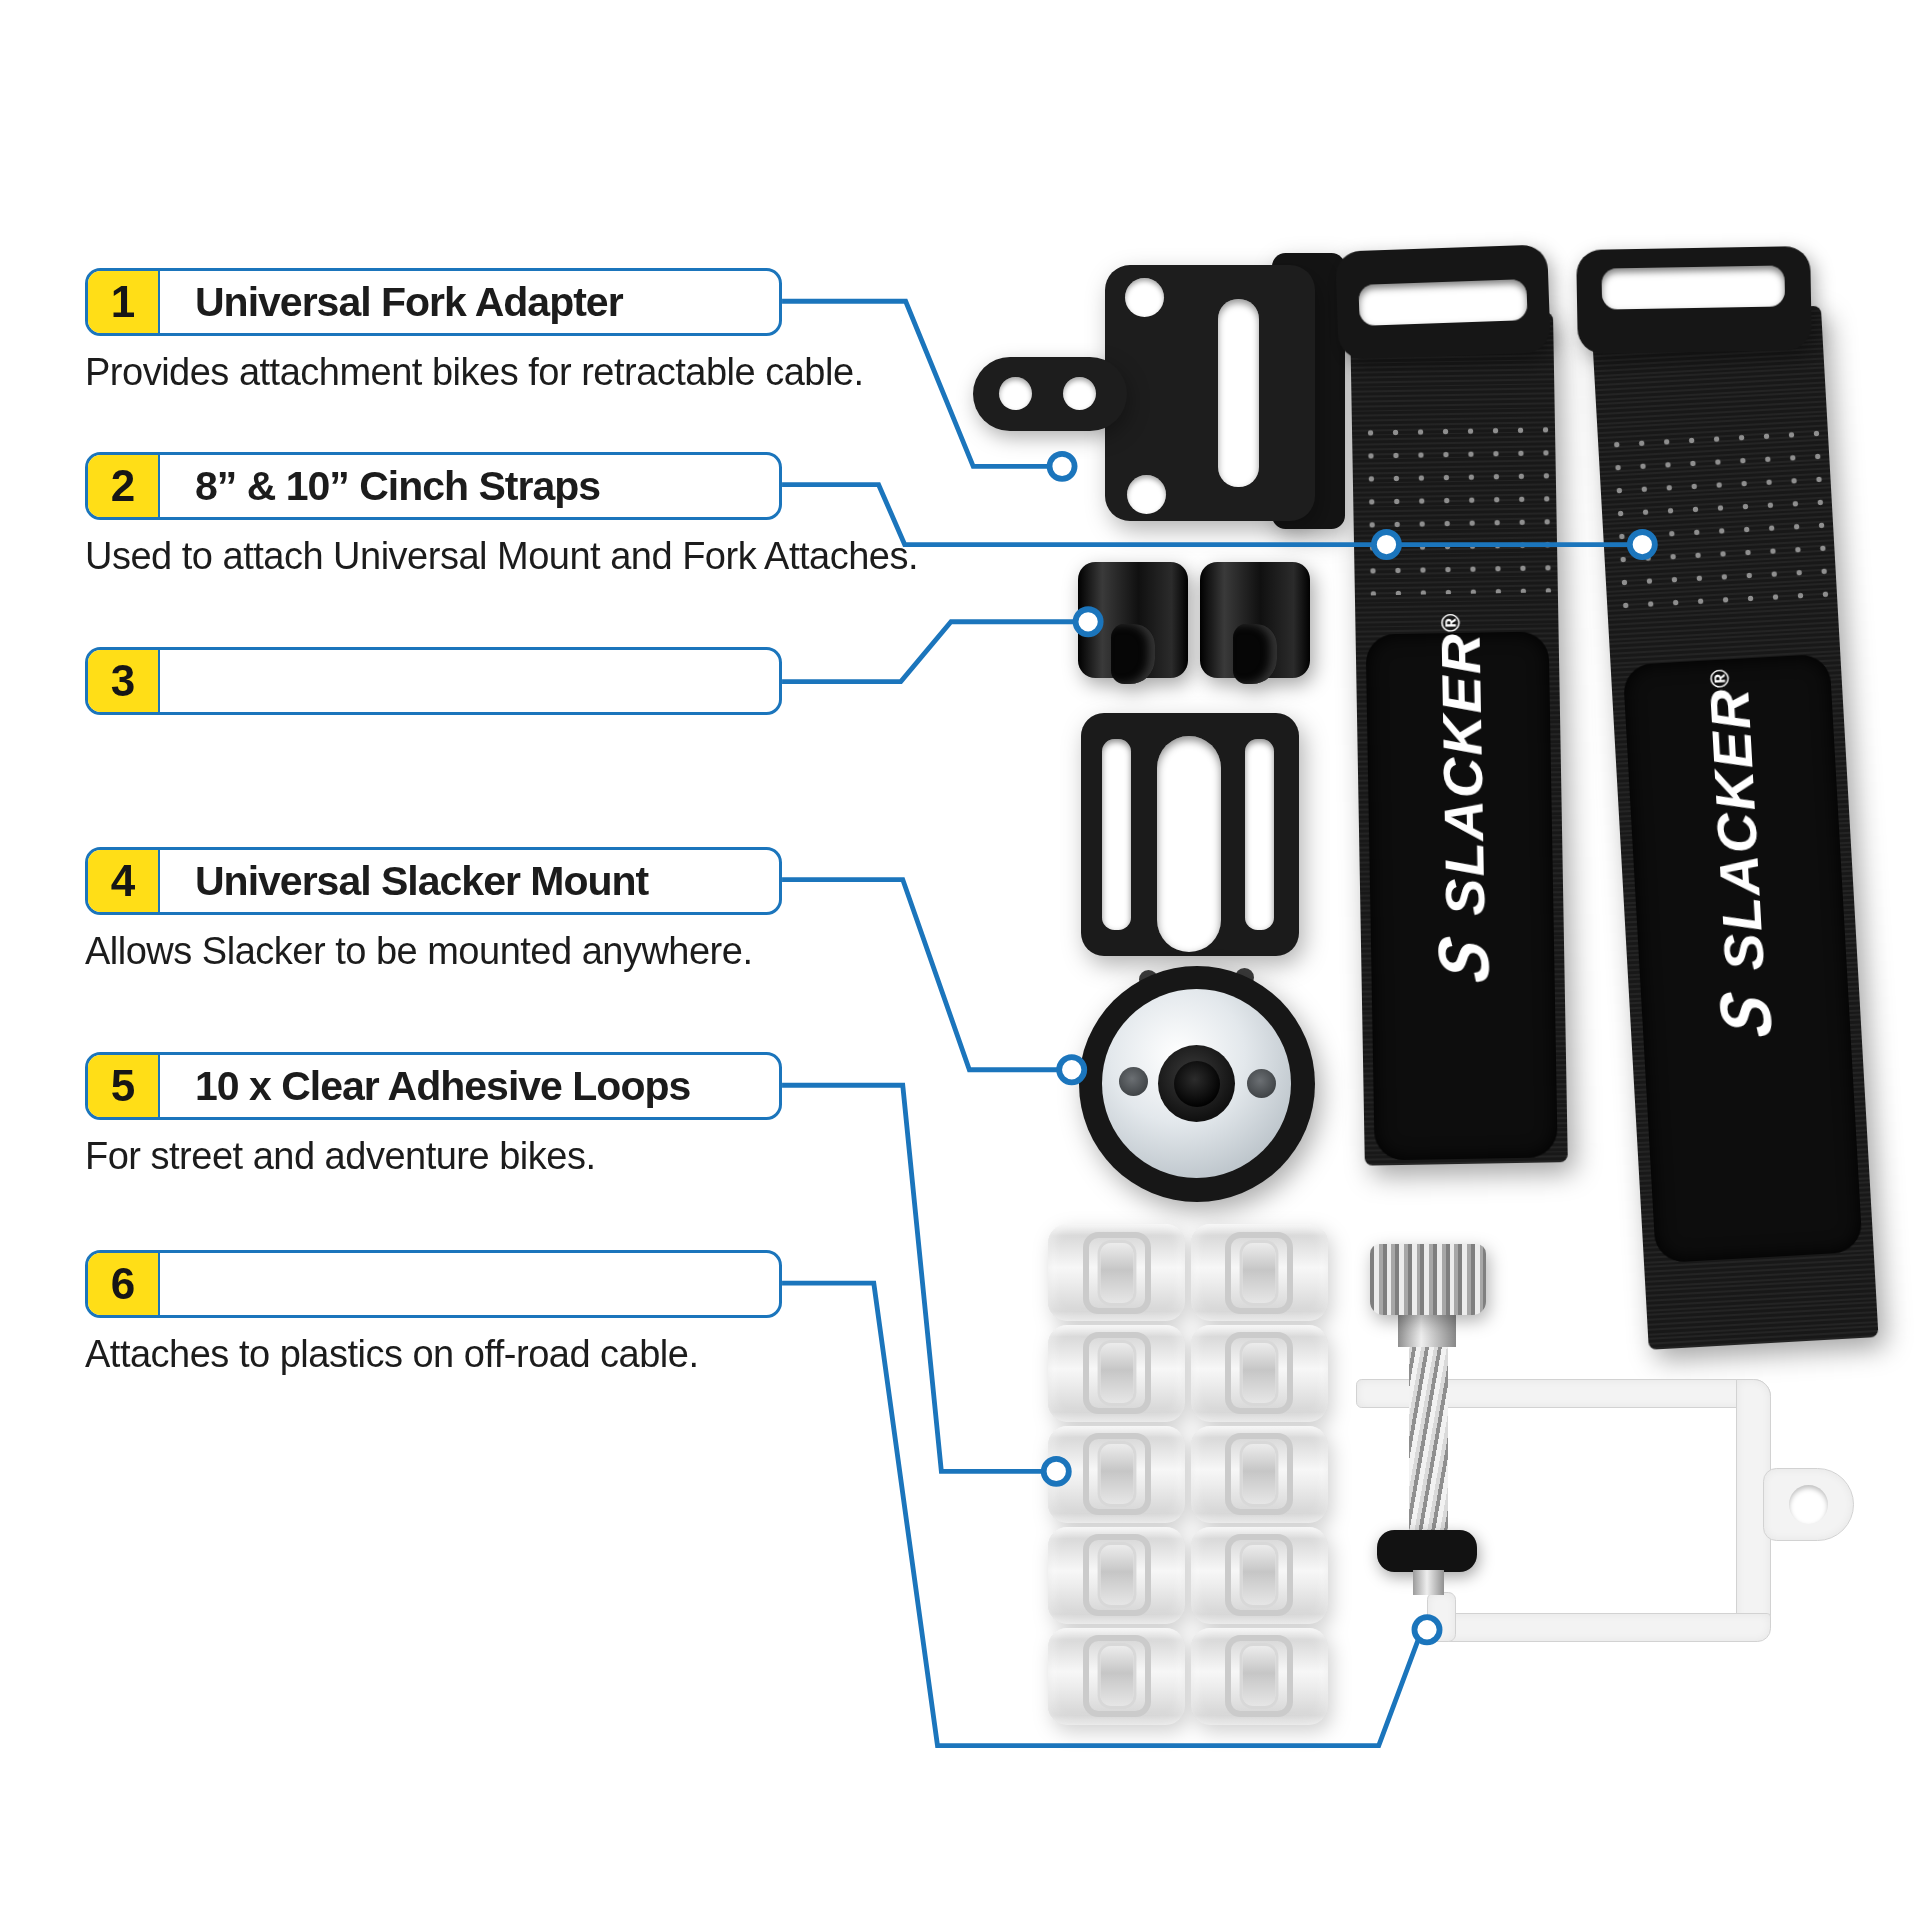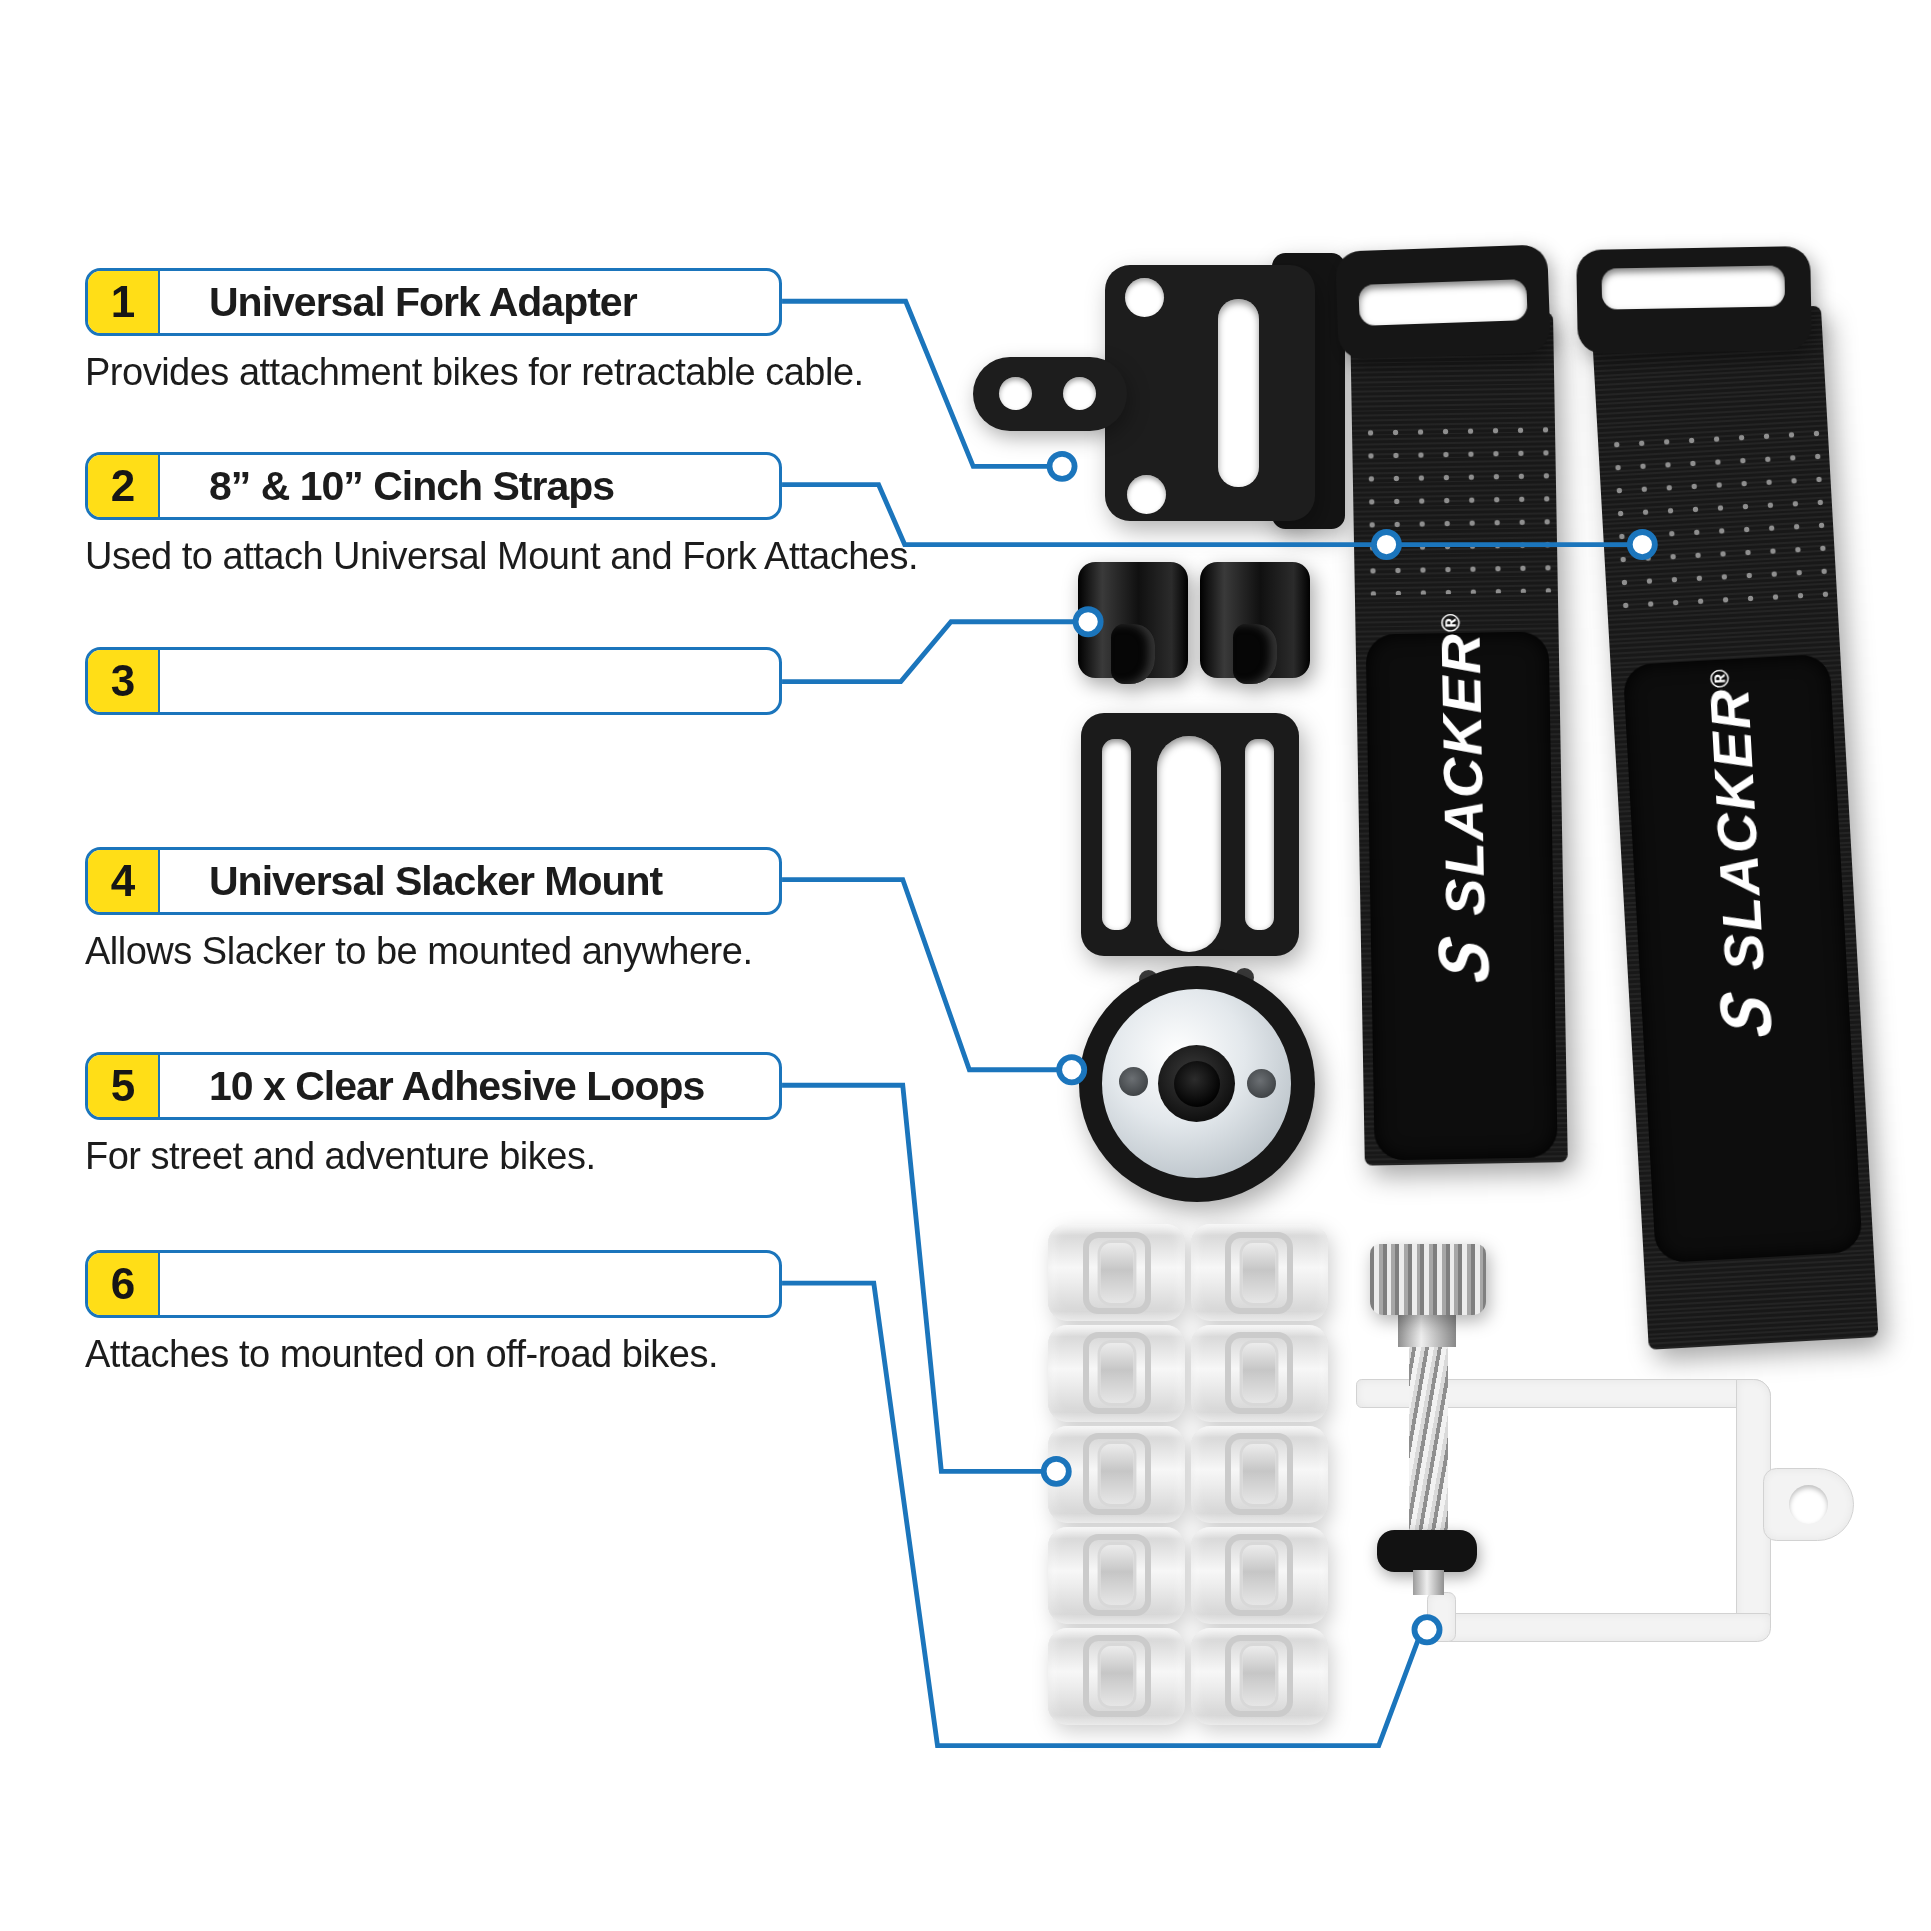--- a/index.html
+++ b/index.html
@@ -5,21 +5,21 @@
   html,body{margin:0;padding:0;background:#fff;}
   #canvas{position:relative;width:1931px;height:1931px;background:#fff;overflow:hidden;
           font-family:"Liberation Sans",sans-serif;color:#1f1f1f;}
   
   .lg{position:absolute;left:85px;width:869px;}
   .cbox{display:flex;align-items:stretch;width:697px;height:68px;box-sizing:border-box;
         border:3.9px solid #1b75bc;border-radius:15.4px;background:#fff;overflow:hidden;}
   .badge{width:70px;flex:0 0 70px;background:#ffde17;border-right:2.9px solid #1b75bc;
          display:flex;align-items:center;justify-content:center;
          font-size:44px;font-weight:bold;color:#161616;}
-  .ctitle{display:flex;align-items:center;padding-left:49px;font-size:41px;font-weight:bold;
+  .ctitle{display:flex;align-items:center;padding-left:35px;font-size:41px;font-weight:bold;
           letter-spacing:-1px;color:#1c1c1c;white-space:nowrap;}
   .cdesc{position:absolute;left:0;top:83px;font-size:38px;font-weight:500;letter-spacing:-0.5px;
          color:#1c1c1c;white-space:nowrap;}
   
   .part{position:absolute;}
   .hole{position:absolute;background:#fff;border-radius:50%;box-shadow:inset 0 2.9px 5.8px rgba(0,0,0,.35);}
   
   #fork-adapter{left:973px;top:246px;width:386px;height:290px;}
   .fa-hinge{position:absolute;left:299px;top:6.8px;width:73px;height:276px;background:#141414;border-radius:13.5px;
             filter:drop-shadow(5.8px 9.7px 11.6px rgba(0,0,0,.30));}
@@ -139,21 +139,21 @@
       <div class="badge">5</div>
       <div class="ctitle">10 x Clear Adhesive Loops</div>
     </div>
     <div class="cdesc">For street and adventure bikes.</div>
   </div>
 
   <div class="lg" style="top:1250px">
     <div class="cbox">
       <div class="badge">6</div>
     </div>
-    <div class="cdesc">Attaches to mounted on off-road bikes.</div>
+    <div class="cdesc">Attaches to plastics on off-road cable.</div>
   </div>
 
   <div class="part" id="fork-adapter">
     <div class="fa-hinge"></div>
     <div class="fa-body"></div>
     <div class="fa-slot"></div>
     <div class="hole" style="left:152px;top:32px;width:39px;height:39px"></div>
     <div class="hole" style="left:154px;top:229px;width:39px;height:39px"></div>
     <div class="fa-wing"></div>
     <div class="hole" style="left:26px;top:131px;width:33px;height:33px"></div>

